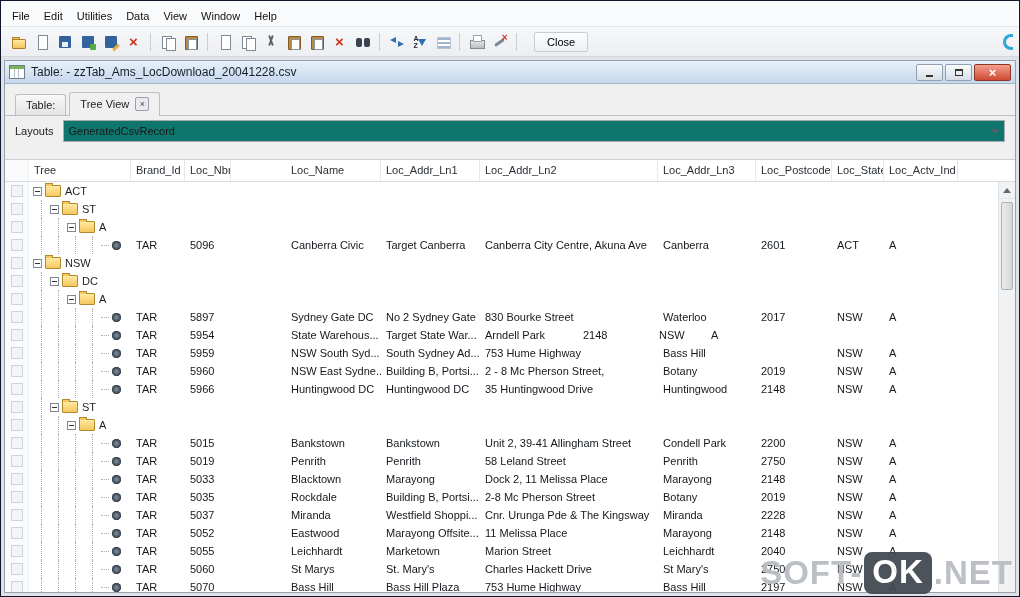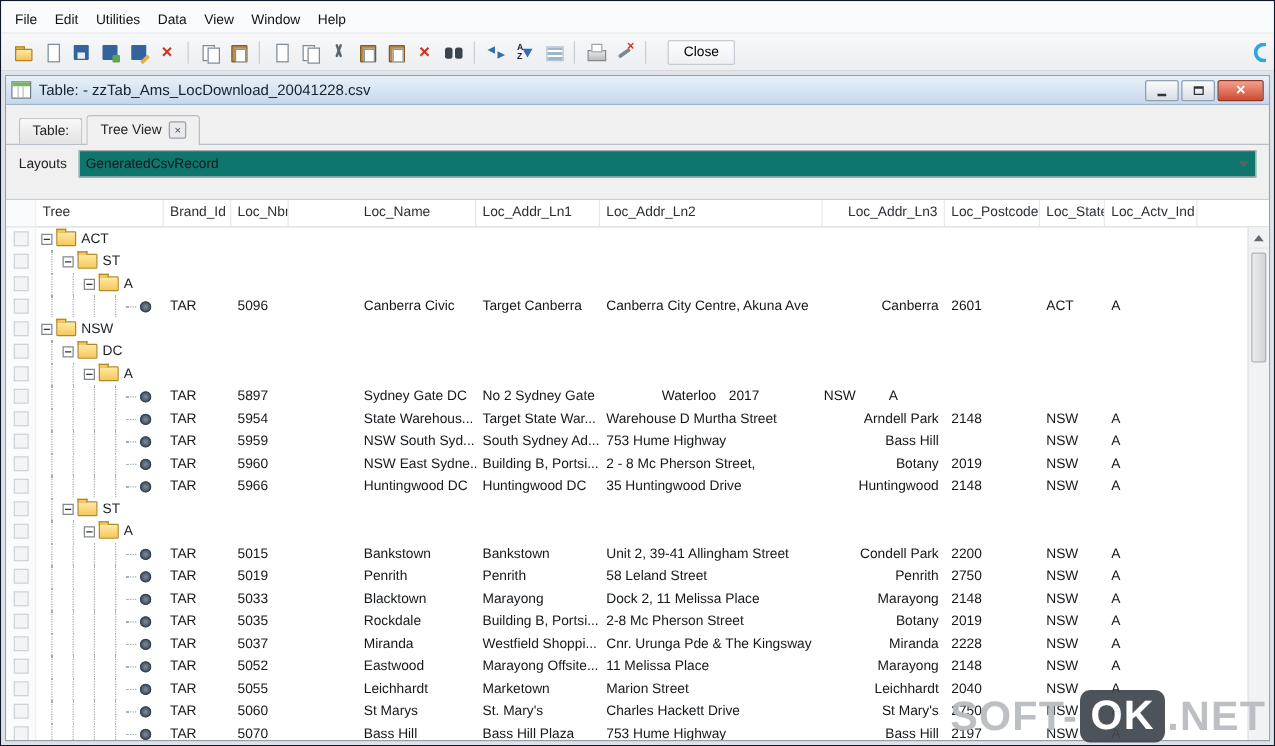--- a/index.html
+++ b/index.html
@@ -80,21 +80,21 @@
   .gridwrap{flex:1;min-height:0;background:#fff;border-top:1px solid #c9ced4;position:relative;overflow:hidden;}
   .grid-header{display:flex;height:21px;border-bottom:1px solid #d8dce0;background:#fff;}
   .hcell{font-size:11px;color:#2a2f35;line-height:21px;padding:0 5px;border-right:1px solid #e6e9ec;overflow:hidden;white-space:nowrap;box-sizing:border-box;flex:none;}
   .grid-body{overflow:hidden;}
   .grid-row{display:flex;height:18px;align-items:stretch;}
   .cell{font-size:11px;line-height:18px;color:#14181c;padding:0 5px;white-space:nowrap;overflow:hidden;flex:none;box-sizing:border-box;}
   .selcell{width:24px;flex:none;display:flex;align-items:center;justify-content:center;background:#fafbfc;border-right:1px solid #eef0f2;box-sizing:border-box;}
   .selbox{width:10px;height:10px;border:1px solid #cfd4d9;background:#f2f4f6;}
   .col-0{width:102px;}
   .col-1{width:54px;}.col-2{width:46px;}.col-3{width:55px;margin-top:36px;}.col-4{width:95px;}
-  .col-5{width:99px;}.col-6{width:178px;}.col-7{width:98px;text-align:right;}.col-8{width:76px;}
+  .col-5{width:99px;}.col-6{width:178px;}.col-7{width:98px;}.col-8{width:76px;}
   .col-9{width:52px;}.col-10{width:74px;}
   .treecell{display:flex;align-items:center;padding:0 0 0 4px;}
   .guide{width:17px;flex:none;align-self:stretch;position:relative;}
   .guide::before{content:"";position:absolute;left:8px;top:0;bottom:0;border-left:1px dotted #a6adb4;}
   .hdash{width:8px;border-top:1px dotted #a6adb4;flex:none;margin-right:3px;}
   .exp{width:9px;height:9px;border:1px solid #828790;background:#fff;position:relative;margin-right:3px;flex:none;box-sizing:border-box;}
   .exp::before{content:"";position:absolute;left:1px;right:1px;top:3px;border-top:1px solid #333;}
   .fold{width:14px;height:10px;position:relative;margin-right:4px;flex:none;background:linear-gradient(#ffe9a2,#f5c85c);border:1px solid #b08a2a;border-radius:1px;}
   .fold::before{content:"";position:absolute;top:-3px;left:-1px;width:6px;height:2px;background:#f5c85c;border:1px solid #b08a2a;border-bottom:none;}
   .glabel{font-size:11px;color:#1b2026;}
@@ -353,20 +353,21 @@
                 <span class="guide"></span>
                 <span class="guide"></span>
                 <span class="hdash"></span>
                 <span class="leafic"></span>
               </div>
               <div class="cell col-1">TAR</div>
               <div class="cell col-2">5897</div>
               <div class="cell col-3">DC</div>
               <div class="cell col-4">Sydney Gate DC</div>
               <div class="cell col-5">No 2 Sydney Gate</div>
+              <div class="cell col-6">830 Bourke Street</div>
               <div class="cell col-7">Waterloo</div>
               <div class="cell col-8">2017</div>
               <div class="cell col-9">NSW</div>
               <div class="cell col-10">A</div>
             </div>
             <div class="grid-row">
               <div class="selcell">
                 <span class="selbox"></span>
               </div>
               <div class="cell col-0 treecell">
@@ -375,21 +376,20 @@
                 <span class="guide"></span>
                 <span class="guide"></span>
                 <span class="hdash"></span>
                 <span class="leafic"></span>
               </div>
               <div class="cell col-1">TAR</div>
               <div class="cell col-2">5954</div>
               <div class="cell col-3">DC</div>
               <div class="cell col-4">State  Warehous...</div>
               <div class="cell col-5">Target State War...</div>
-              <div class="cell col-6">Warehouse D Murtha Street</div>
               <div class="cell col-7">Arndell Park</div>
               <div class="cell col-8">2148</div>
               <div class="cell col-9">NSW</div>
               <div class="cell col-10">A</div>
             </div>
             <div class="grid-row">
               <div class="selcell">
                 <span class="selbox"></span>
               </div>
               <div class="cell col-0 treecell">

